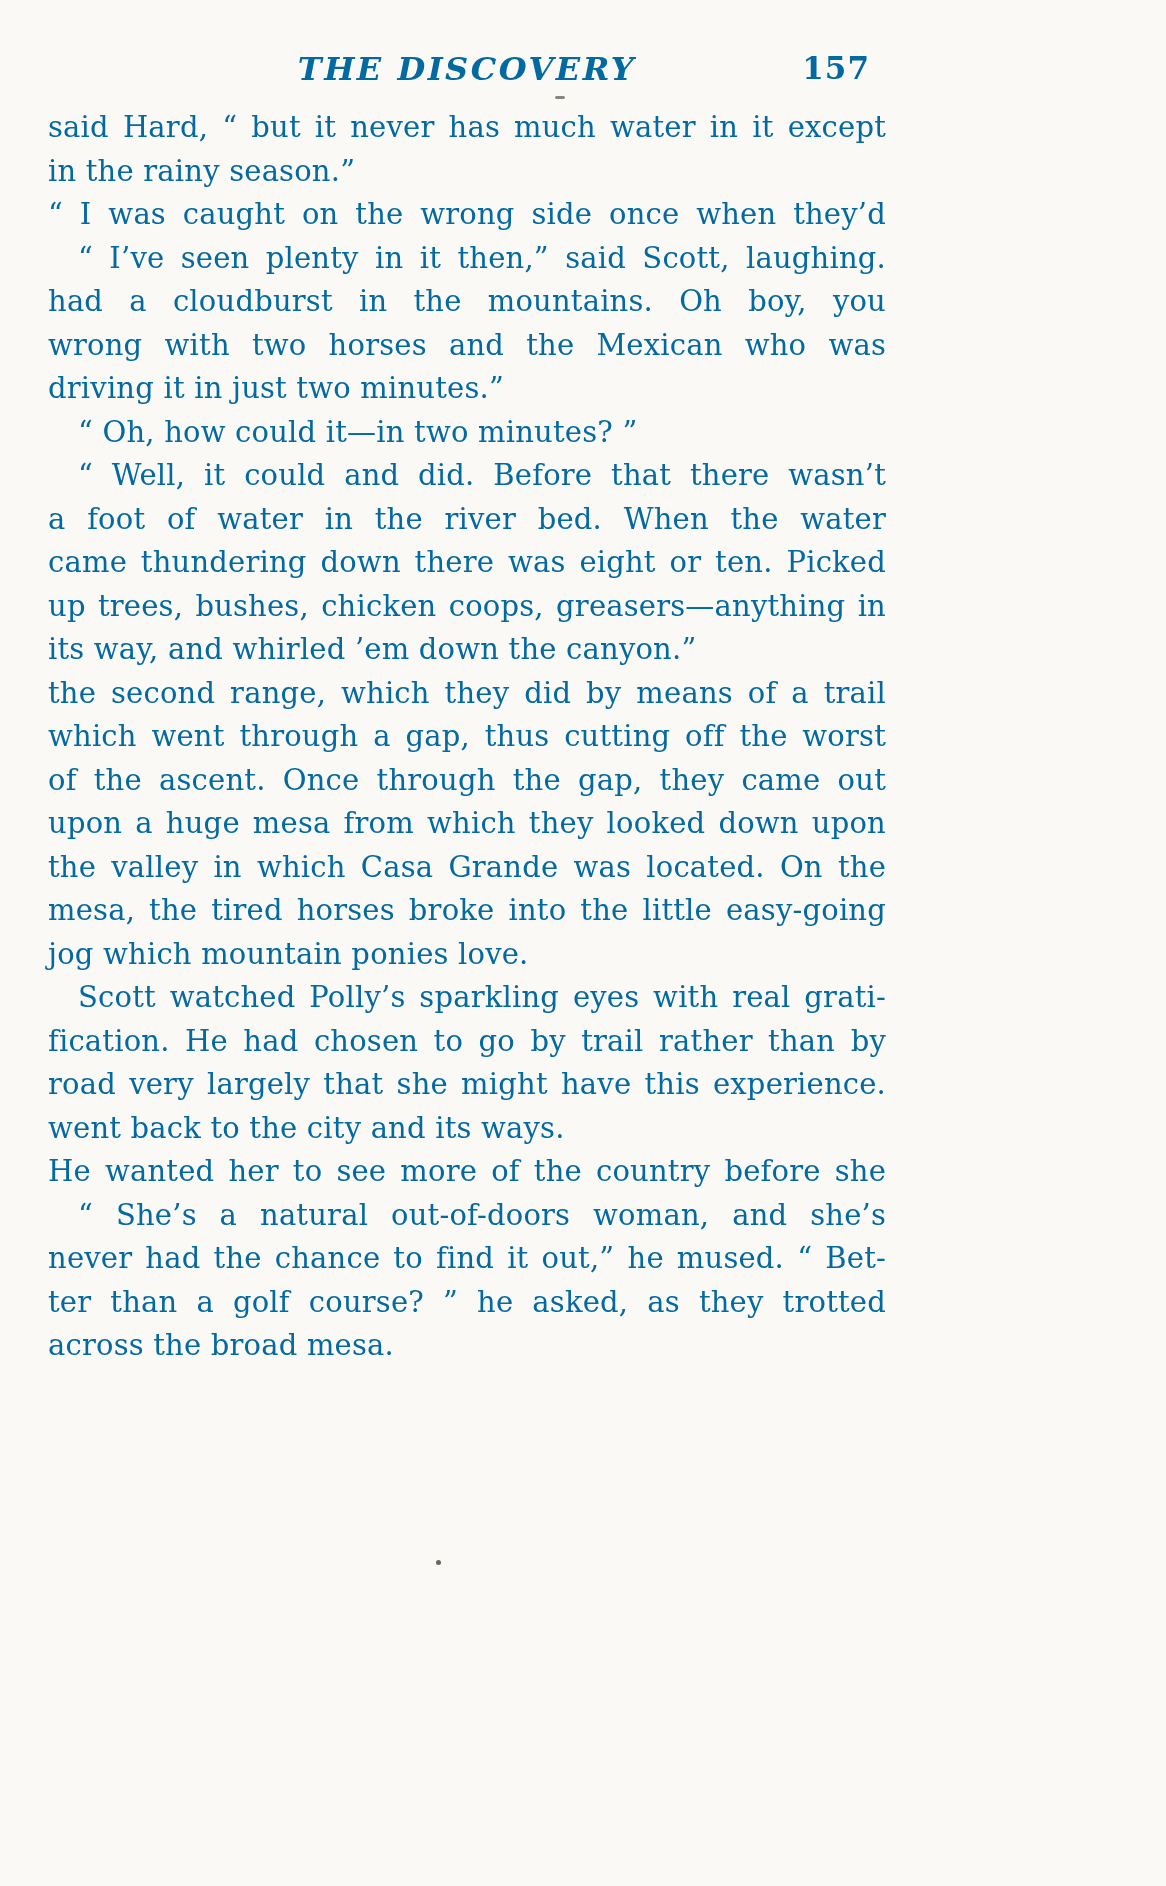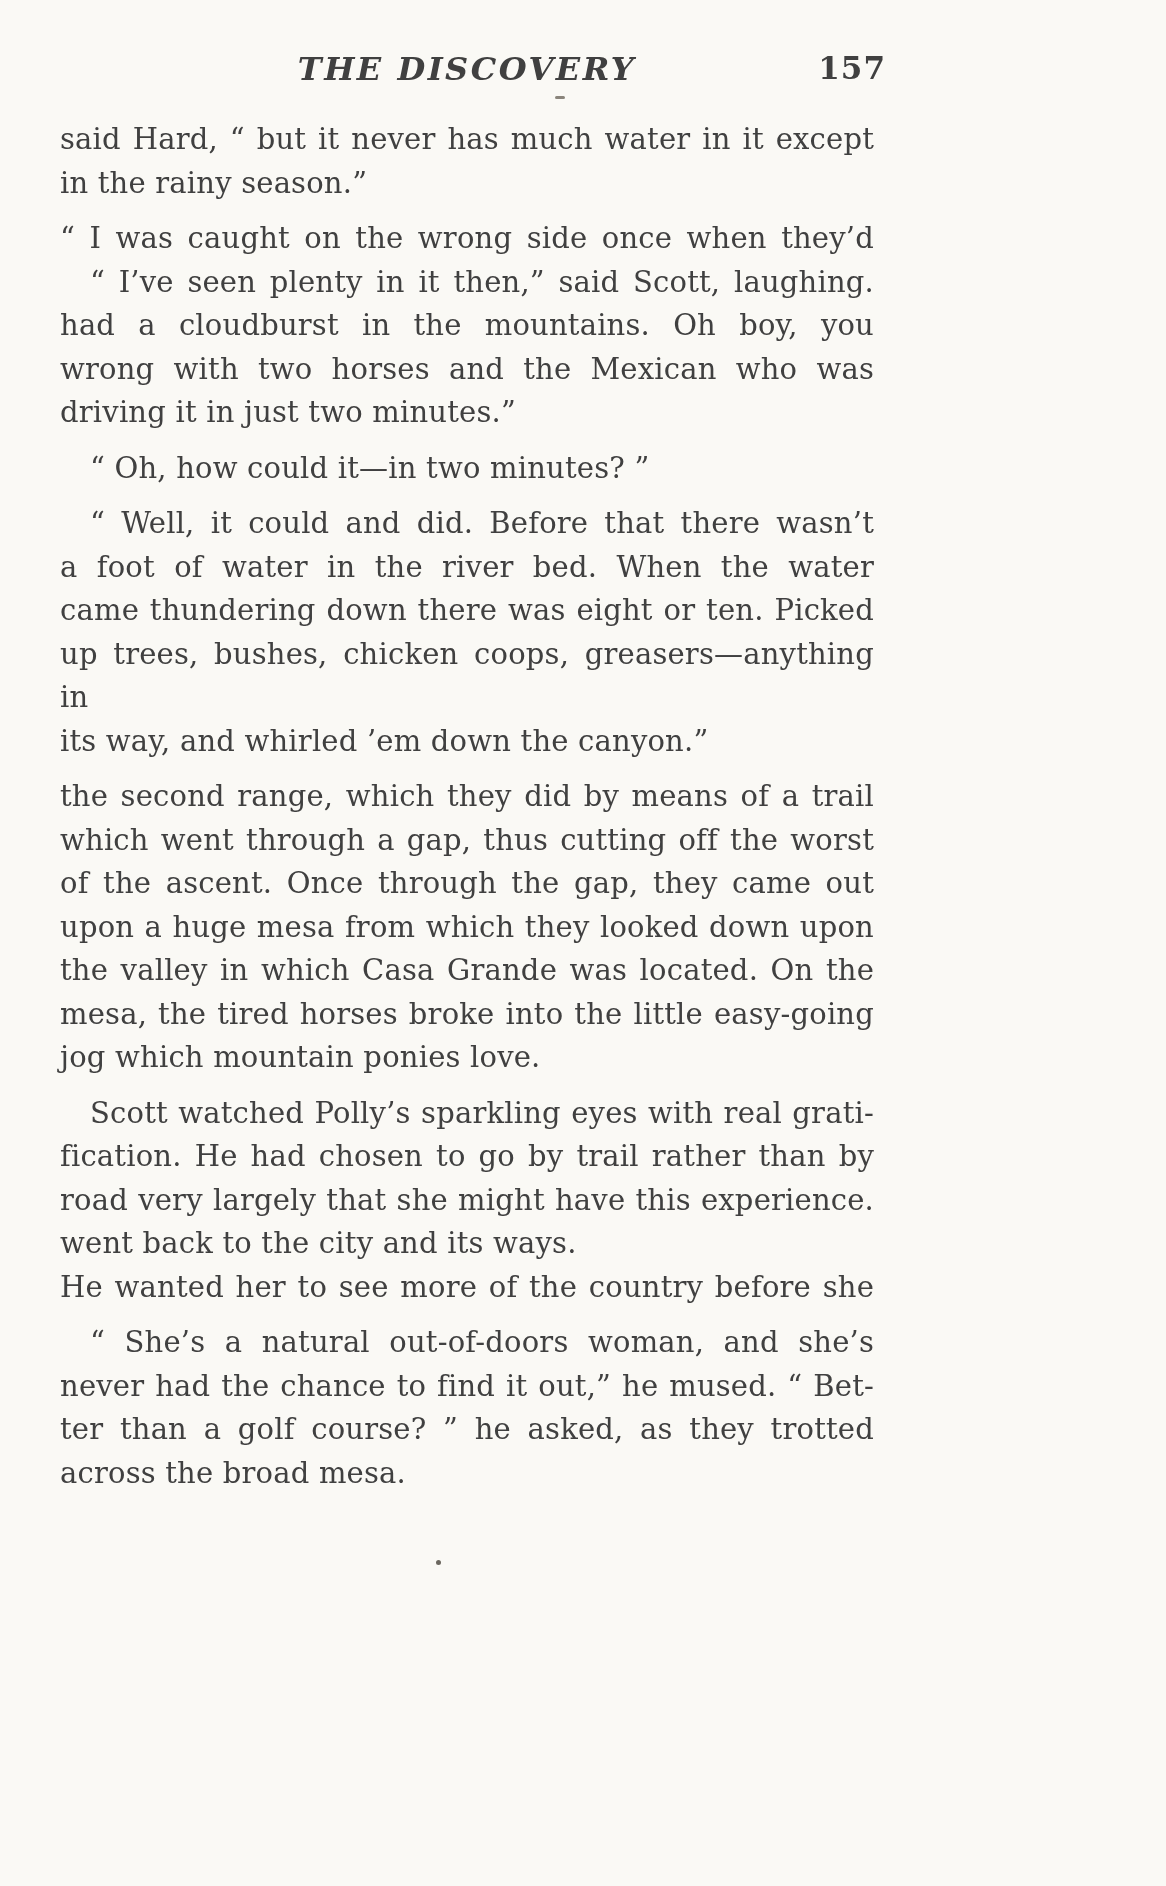--- a/index.html
+++ b/index.html
@@ -6,21 +6,21 @@
     margin: 0;
     padding: 0;
     background: #e8e6e1;
   }
   .page {
     position: relative;
     width: 1166px;
     height: 1886px;
     margin: 0 auto;
     background: #faf9f5;
-    color: #404040;
+    color: #0369a1;
     font-family: "DejaVu Serif", "Liberation Serif", serif;
     overflow: hidden;
   }
   .running-header {
     position: absolute;
     top: 50px;
     left: 48px;
     width: 838px;
     height: 44px;
   }
@@ -29,34 +29,34 @@
     left: 0;
     right: 0;
     text-align: center;
     font-size: 32px;
     font-weight: bold;
     font-style: italic;
     letter-spacing: 2.5px;
   }
   .page-number {
     position: absolute;
-    right: 0;
+    right: 16px;
     top: 0;
     font-size: 31px;
     font-weight: bold;
     letter-spacing: 1px;
   }
   .text-block {
     position: absolute;
     top: 106px;
     left: 48px;
     width: 838px;
   }
   .paragraph {
-    margin: 12px;
+    margin: 0;
     padding: 0;
   }
   .line {
     font-size: 29px;
     line-height: 43.5px;
     text-align: justify;
     text-align-last: justify;
     letter-spacing: 0.2px;
     white-space: normal;
   }

